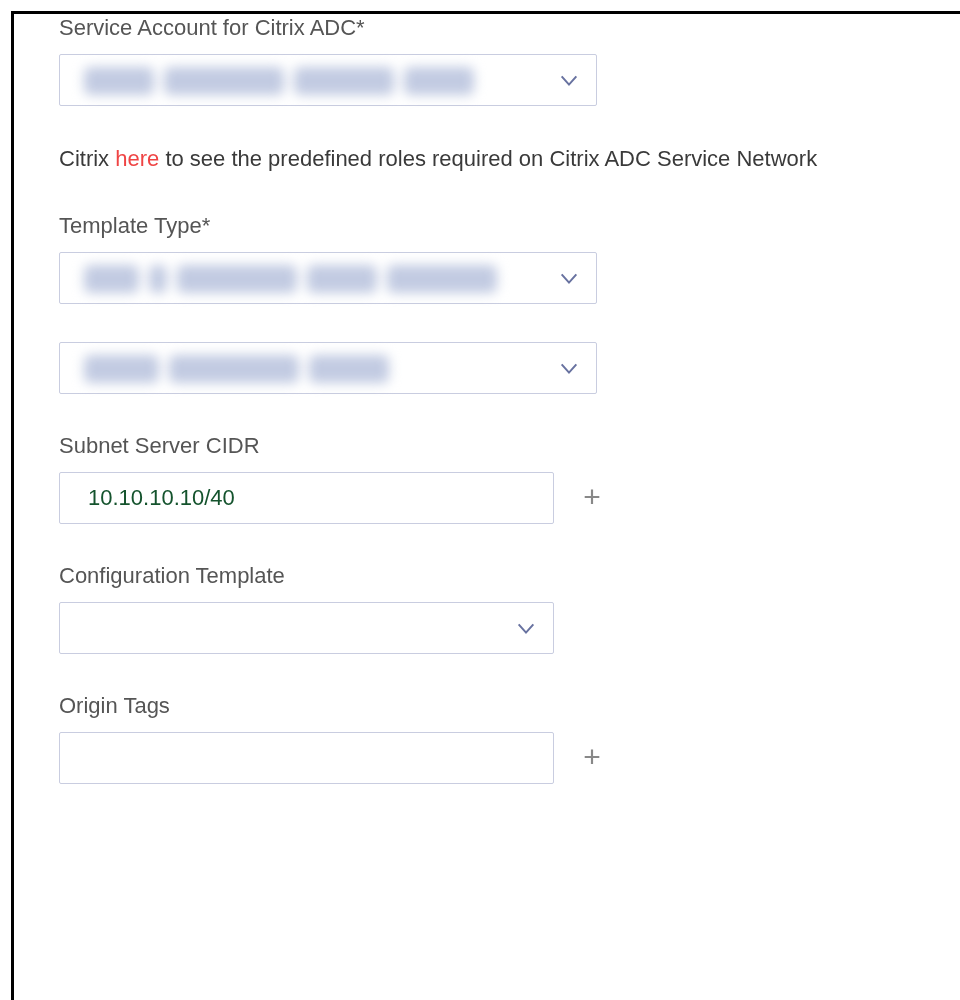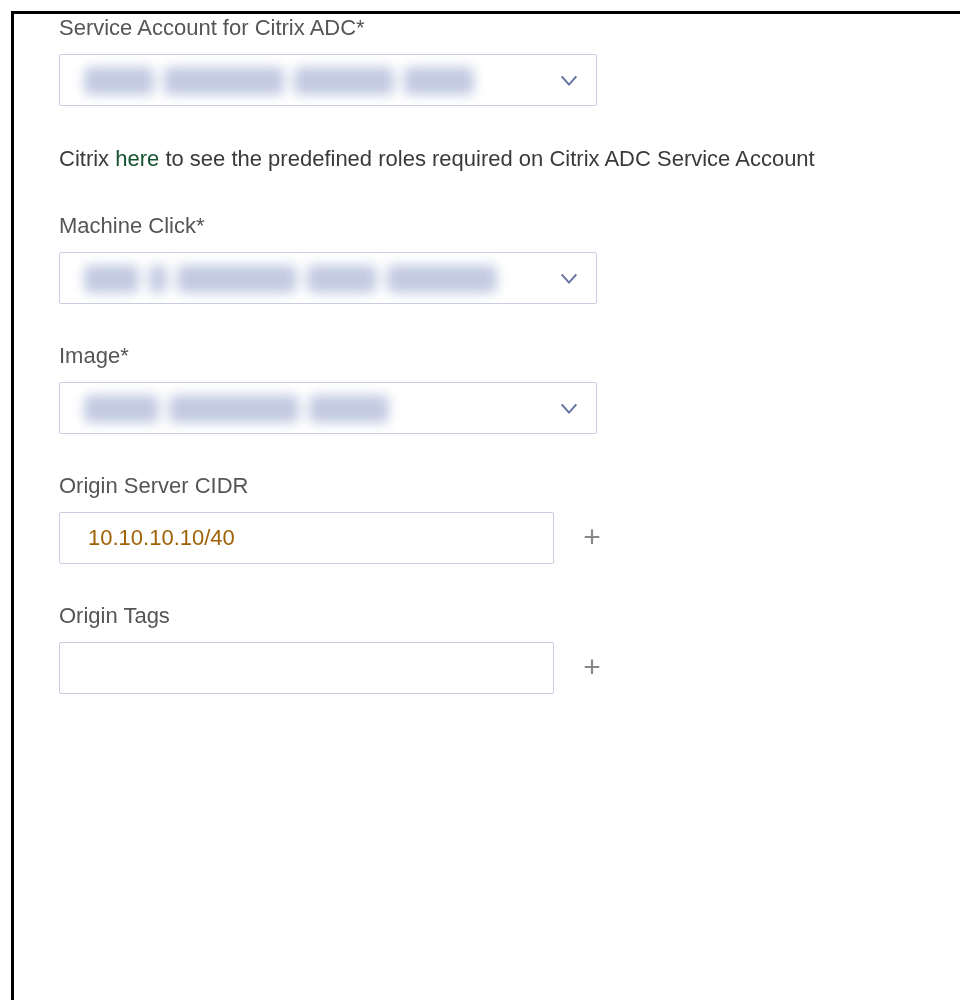--- a/index.html
+++ b/index.html
@@ -53,30 +53,30 @@
       border-radius: 6px;
     }
     .chev { width: 22px; height: 22px; display: inline-block; }
     .chev svg { width: 100%; height: 100%; }
     .hint {
       color: #3a3a3a;
       font-size: 22px;
       line-height: 30px;
       margin-top: 38px;
     }
-    .hint a { color: #14532d; text-decoration: none; }
+    .hint a { color: #ef4444; text-decoration: none; }
     .row { display: flex; align-items: center; gap: 24px; }
     .textbox {
       width: 495px;
       height: 52px;
       border: 1px solid #c9cde0;
       border-radius: 2px;
       padding: 0 28px;
       font-size: 22px;
-      color: #a16207;
+      color: #14532d;
       background: #fff;
     }
     .select-plain { width: 495px; }
     .plus {
       width: 28px; height: 28px;
       color: #888; font-size: 30px; line-height: 26px;
       text-align: center; cursor: pointer;
       font-weight: 300;
       user-select: none;
     }
@@ -132,69 +132,78 @@
       </div>
       <span class="chev">
         <svg viewBox="0 0 24 24">
             <path d="M4 8 L12 17 L20 8" fill="none" stroke="#6872a0" stroke-width="2.2"></path>
           </svg>
       </span>
     </div>
   </div>
 
   <p class="hint">
-    <span>Citrix </span><a href="#">here</a><span> to see the predefined roles required on Citrix ADC Service Account</span>
+    <span>Citrix </span><a href="#">here</a><span> to see the predefined roles required on Citrix ADC Service Network</span>
   </p>
 
   <div class="field">
-    <div class="label">Machine Click*</div>
+    <div class="label">Template Type*</div>
     <div class="select">
       <div class="blur">
         <div class="blur-chunks">
           <span style="width:55px"></span>
             <span style="width:18px"></span>
             <span style="width:120px"></span>
             <span style="width:70px"></span>
             <span style="width:110px"></span>
         </div>
       </div>
       <span class="chev">
         <svg viewBox="0 0 24 24">
             <path d="M4 8 L12 17 L20 8" fill="none" stroke="#6872a0" stroke-width="2.2"></path>
           </svg>
       </span>
     </div>
   </div>
 
   <div class="field">
-    <div class="label">Image*</div>
     <div class="select">
       <div class="blur">
         <div class="blur-chunks">
           <span style="width:75px"></span>
             <span style="width:130px"></span>
             <span style="width:80px"></span>
         </div>
       </div>
       <span class="chev">
         <svg viewBox="0 0 24 24">
             <path d="M4 8 L12 17 L20 8" fill="none" stroke="#6872a0" stroke-width="2.2"></path>
           </svg>
       </span>
     </div>
   </div>
 
   <div class="field">
-    <div class="label">Origin Server CIDR</div>
+    <div class="label">Subnet Server CIDR</div>
     <div class="row">
       <input class="textbox" value="10.10.10.10/40" style="">
       <div class="plus">+</div>
     </div>
   </div>
 
+  <div class="field">
+    <div class="label">Configuration Template</div>
+    <div class="select select-plain">
+      <span class="chev">
+        <svg viewBox="0 0 24 24">
+            <path d="M4 8 L12 17 L20 8" fill="none" stroke="#6872a0" stroke-width="2.2"></path>
+          </svg>
+      </span>
+    </div>
+  </div>
 
   <div class="field">
     <div class="label">Origin Tags</div>
     <div class="row">
       <input class="textbox" value="" style="">
       <div class="plus">+</div>
     </div>
   </div>
 
 

